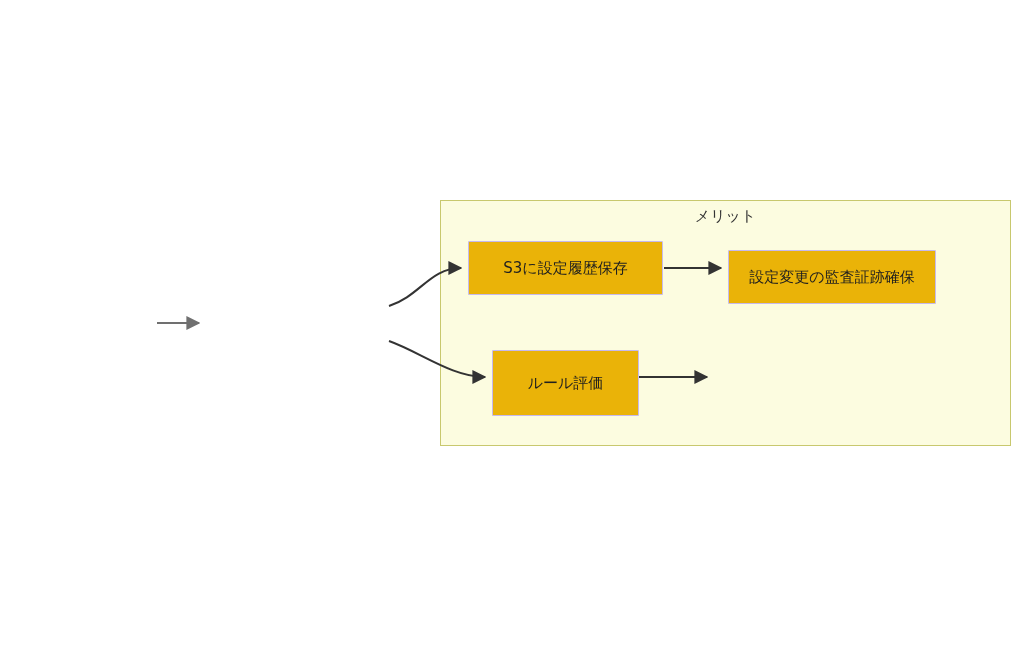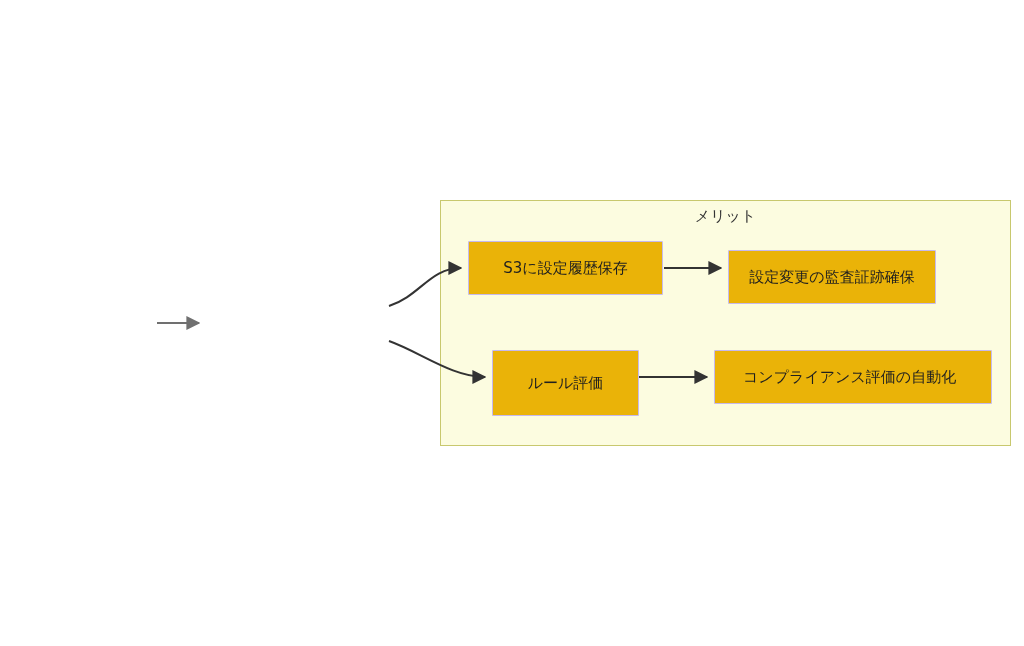--- a/index.html
+++ b/index.html
@@ -115,17 +115,14 @@
   </div>
 
   <div class="node" style="left:728px; top:241px; width:208px; height:54px;margin-top:9px;">
     <span class="node-label">設定変更の監査証跡確保</span>
   </div>
 
   <div class="node" style="left:492px; top:350px; width:147px; height:66px;">
     <span class="node-label">ルール評価</span>
   </div>
 
-  <div class="node clipped" style="left:714px; top:350px; width:278px; height:54px;">
-    <span class="node-label">コンプライアンス評価の自動化</span>
-  </div>
 
 </div>
 
 </body></html>

